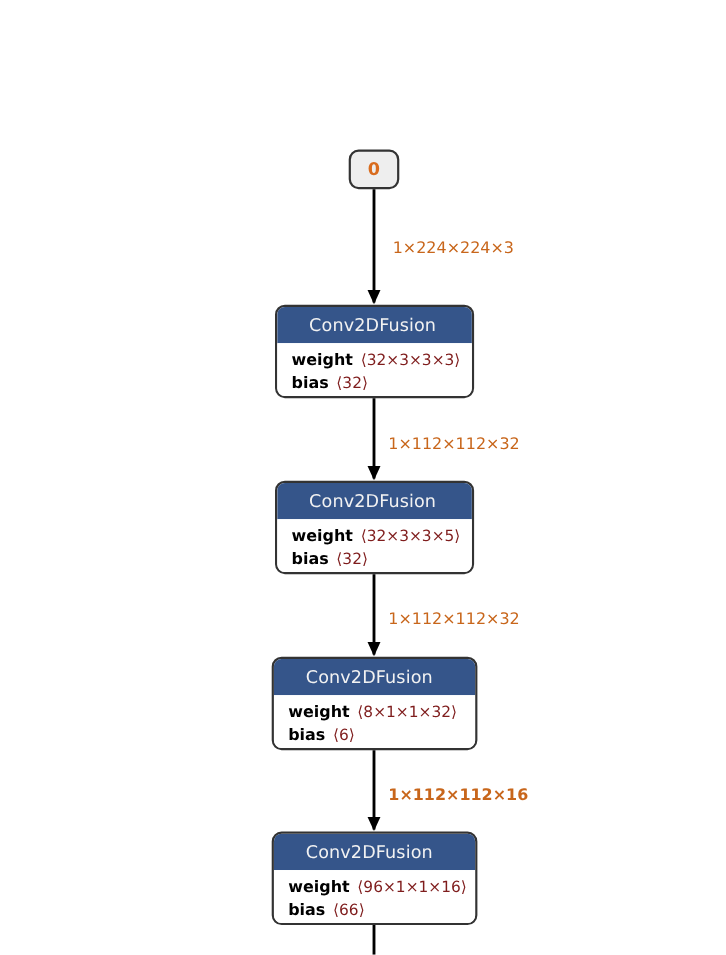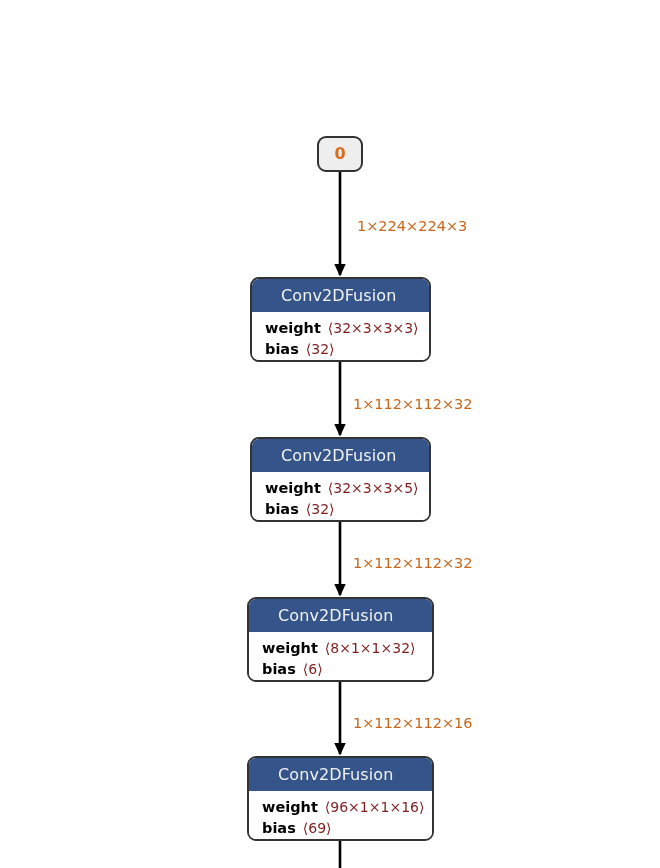--- a/index.html
+++ b/index.html
@@ -169,24 +169,24 @@
   <div class="op-node-header" style="background:#35558a;">
     <span>Conv2DFusion</span>
   </div>
   <div class="op-node-body">
     <div class="param-row">
       <span class="param-name">weight</span>
       <span class="param-dims">⟨96×1×1×16⟩</span>
     </div>
     <div class="param-row">
       <span class="param-name">bias</span>
-      <span class="param-dims">⟨69⟩</span>
+      <span class="param-dims">⟨66⟩</span>
     </div>
   </div>
 </div>
 
 <div class="edge-label" style="left:357px; top:219px;">1×224×224×3</div>
 
 <div class="edge-label" style="left:353px; top:397px;">1×112×112×32</div>
 
 <div class="edge-label" style="left:353px; top:556px;">1×112×112×32</div>
 
-<div class="edge-label" style="left:353px; top:716px;">1×112×112×16</div>
+<div class="edge-label" style="left:353px; top:716px;font-weight:bold;">1×112×112×16</div>
 
 </body></html>

